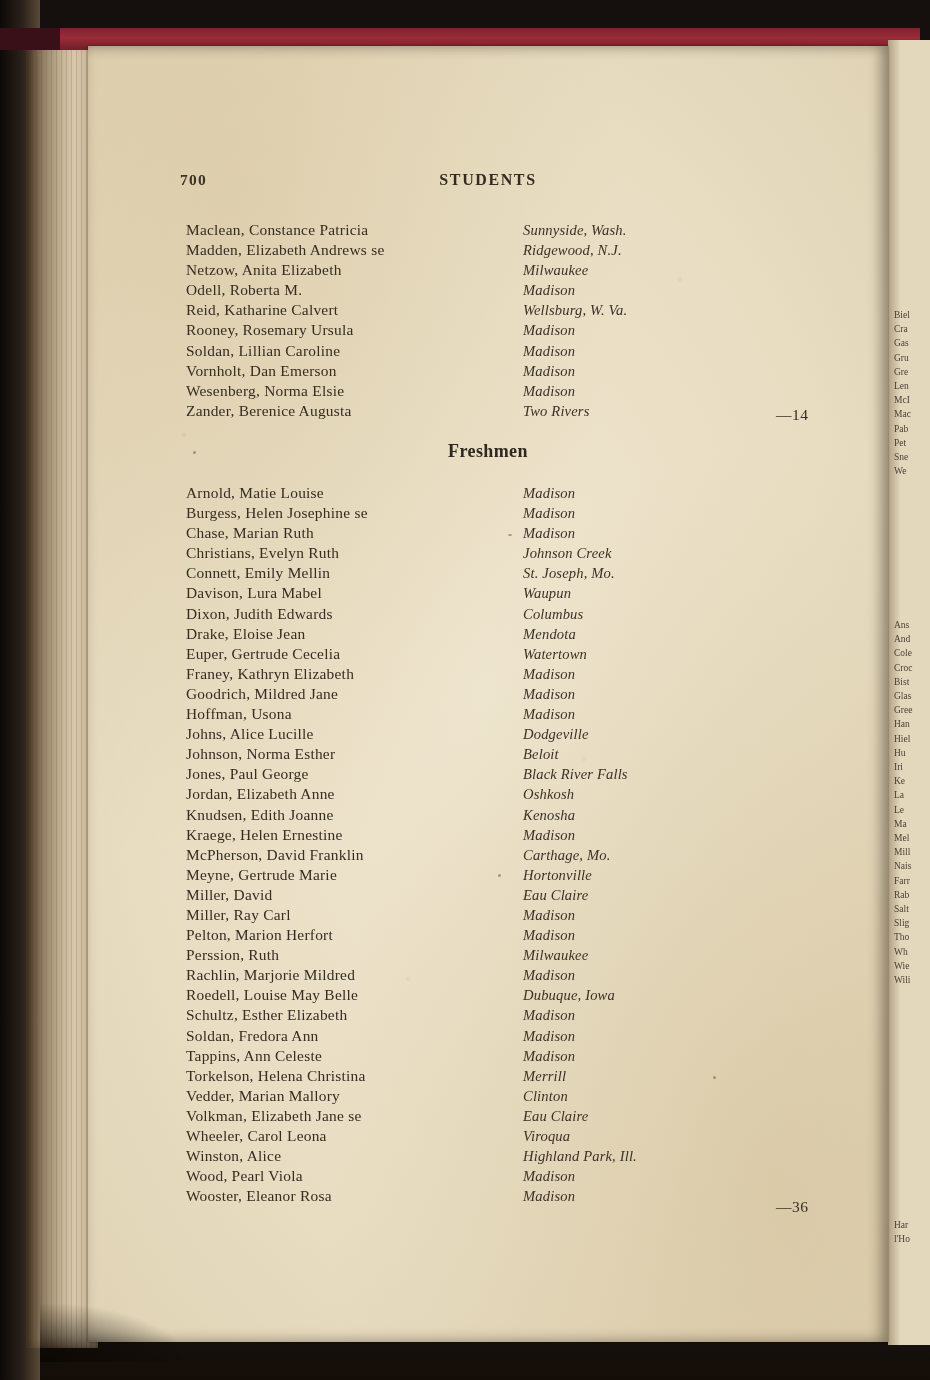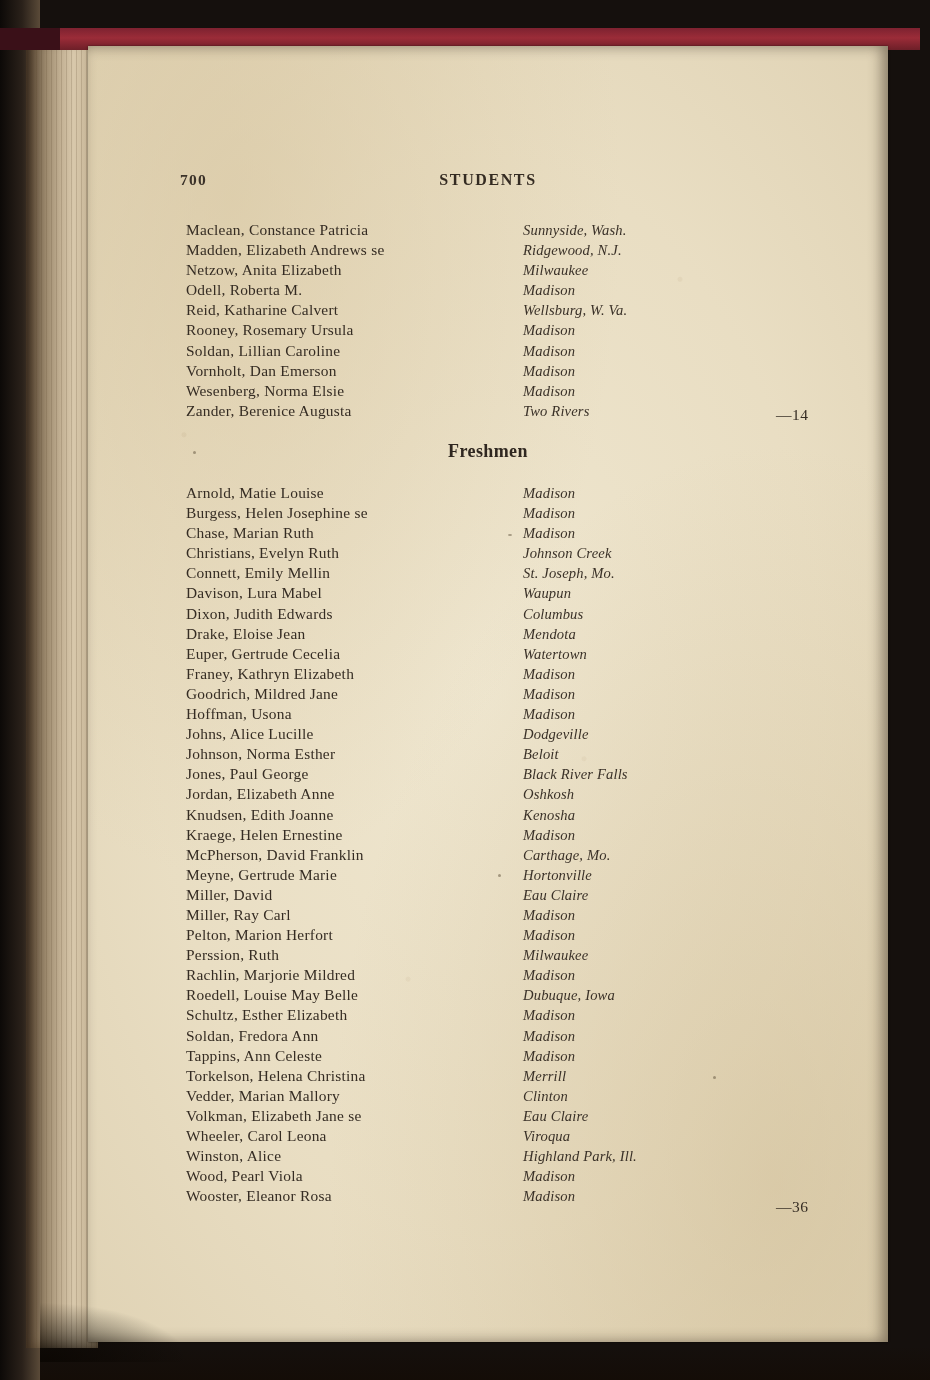--- a/index.html
+++ b/index.html
@@ -227,20 +227,62 @@
 </head>
 <body>
 
 <div class="scan">
 
   <div class="gutter-left"></div>
   <div class="edge-stack"></div>
   <div class="binding-top"></div>
   <div class="binding-top-dark"></div>
 
+  <div class="next-page">
+    <div class="next-col a" style="white-space: pre;">Biel
+Cra
+Gas
+Gru
+Gre
+Len
+McI
+Mac
+Pab
+Pet
+Sne
+We</div>
+    <div class="next-col b" style="white-space: pre;">Ans
+And
+Cole
+Croc
+Bist
+Glas
+Gree
+Han
+Hiel
+Hu
+Iri
+Ke
+La
+Le
+Ma
+Mel
+Mill
+Nais
+Farr
+Rab
+Salt
+Slig
+Tho
+Wh
+Wie
+Wili</div>
+    <div class="next-col c" style="white-space: pre;">Har
+l'Ho</div>
+  </div>
 
   <div class="page">
     <div class="content">
 
       <div class="header-row">
         <div class="folio">700</div>
         <div class="running-head">STUDENTS</div>
       </div>
 
       <div class="entry-block sophomores">

